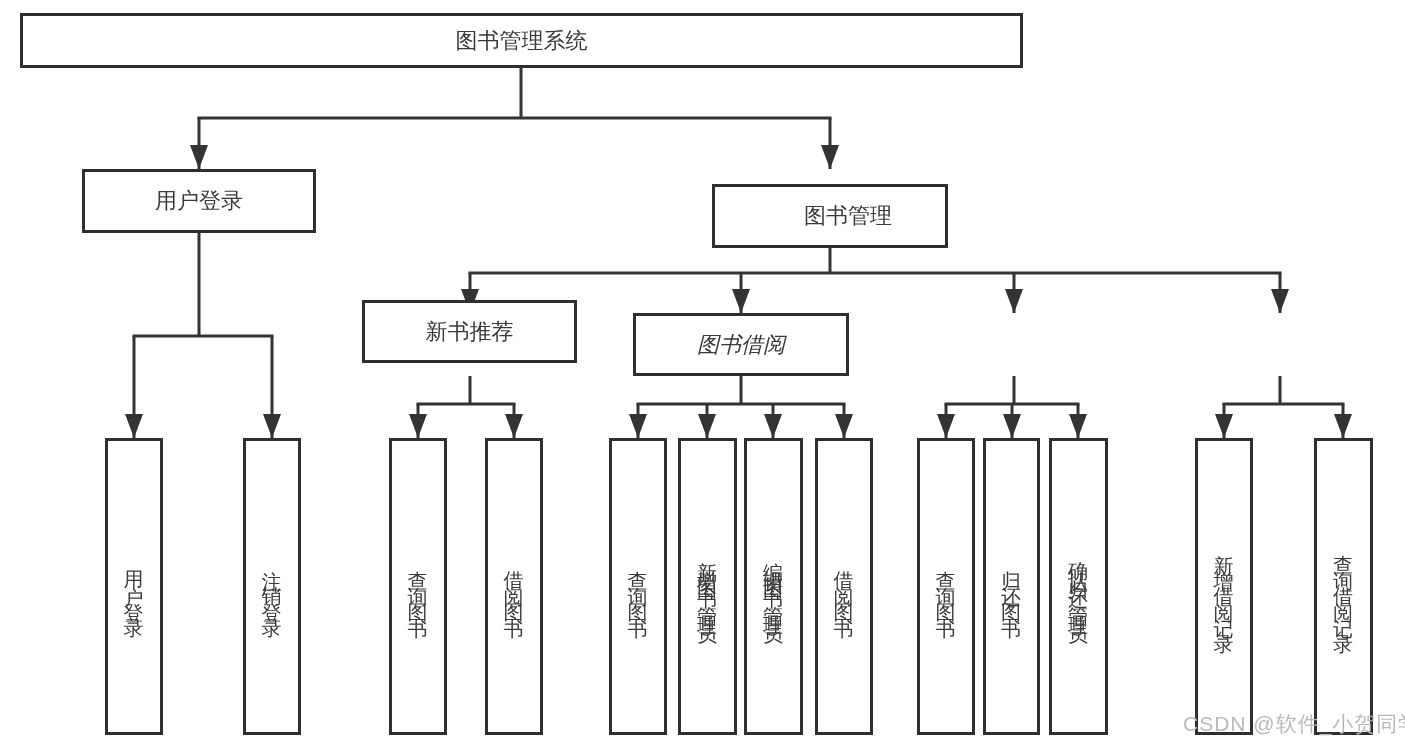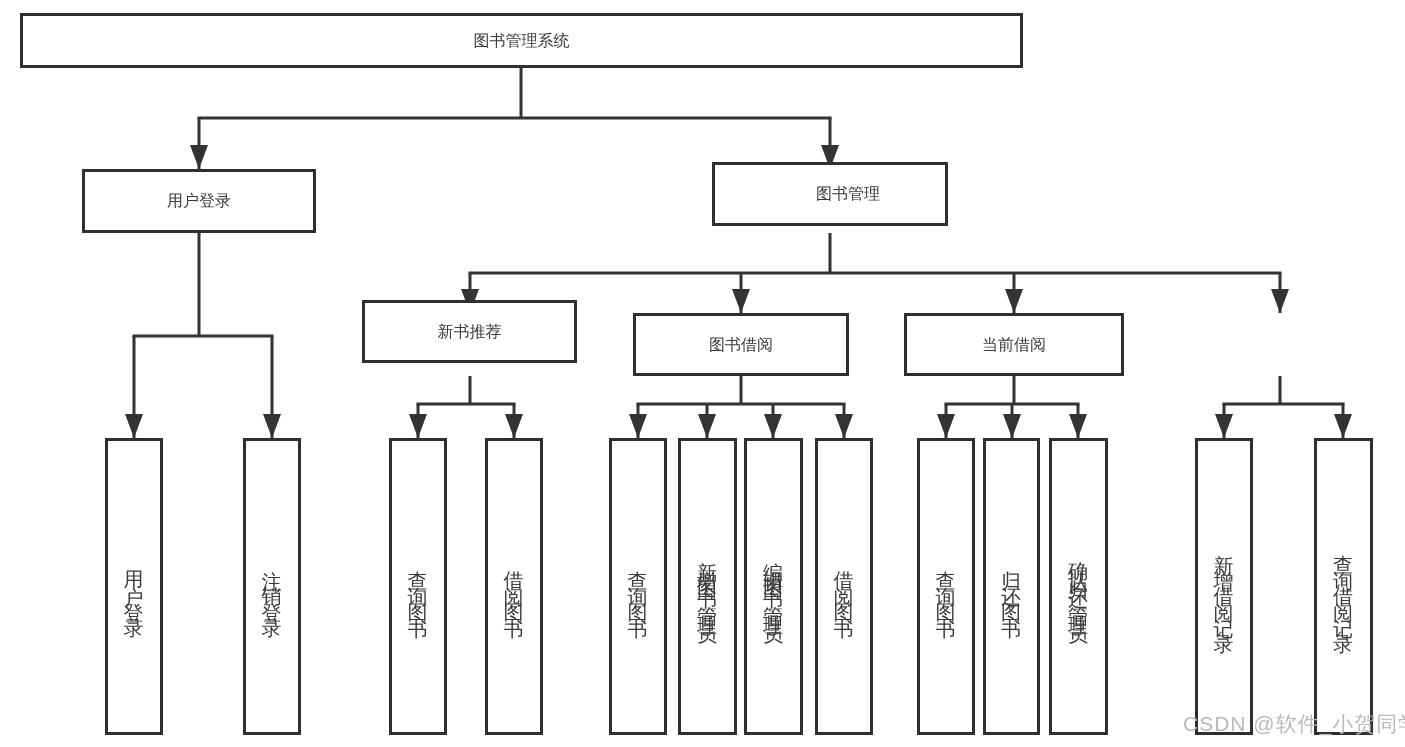--- a/index.html
+++ b/index.html
@@ -13,42 +13,42 @@
     overflow:hidden;color:var(--text,#3a3a3a);
   }
   #wires{position:absolute;left:0;top:0;pointer-events:none;}
   .cline{stroke:var(--line,#333);stroke-width:3;fill:none;}
   .cbar{stroke:var(--line,#333);stroke-width:3;fill:none;stroke-linecap:square;}
   .ahead{fill:var(--line,#333);}
   .node{
     position:absolute;box-sizing:border-box;background:#fff;
     border:3px solid var(--border,#2f2f2f);
     display:flex;align-items:center;justify-content:center;
-    font-size:16px;line-height:1;white-space:nowrap;
+    font-size:22px;line-height:1;white-space:nowrap;
   }
   .leaf{
     position:absolute;box-sizing:border-box;background:#fff;
     border:3px solid var(--border,#2f2f2f);
     width:58px;top:438px;height:297px;
     display:flex;align-items:center;justify-content:center;
   }
   .v-text{
     writing-mode:vertical-rl;text-orientation:mixed;
     font-size:20px;line-height:1;letter-spacing:16px;
   }
   #watermark{
     position:absolute;left:1183px;top:710px;font-size:21px;
     color:var(--wm,#b9b9b9);letter-spacing:1px;white-space:nowrap;
   }
   
   #root-box      {left:20px;  top:13px;  width:1003px;height:55px;}
   #n-user-login  {left:82px;  top:169px; width:234px; height:64px;}
-  #n-book-mgmt   {left:712px; top:162px; width:236px; height:64px;padding-left:36px;}
+  #n-book-mgmt   {left:712px; top:184px; width:236px; height:64px;padding-left:36px;}
   #n-nbr         {left:362px; top:300px; width:215px; height:63px;}
-  #n-bb          {left:633px; top:313px; width:216px; height:63px;}
+  #n-bb          {left:633px; top:313px; width:216px; height:63px;font-style:italic;}
   #n-cb          {left:904px; top:313px; width:220px; height:63px;}
   #n-br          {left:1172px;top:313px; width:216px; height:63px;}
   #l-user-login  {left:105px;}
   #l-logout      {left:243px;}
   #l-nbr-q       {left:389px;}
   #l-nbr-b       {left:485px;}
   #l-bb-q        {left:609px;}
   #l-bb-add      {left:678px;width:59px;}
   #l-bb-edit     {left:744px;width:59px;}
   #l-bb-borrow   {left:815px;}
@@ -121,23 +121,20 @@
   <div id="n-book-mgmt" class="node">
     <span>图书管理</span>
   </div>
 
   <div id="n-nbr" class="node">
     <span>新书推荐</span>
   </div>
   <div id="n-bb" class="node">
     <span>图书借阅</span>
   </div>
-  <div id="n-cb" class="node">
-    <span>当前借阅</span>
-  </div>
 
   <div id="l-user-login" class="leaf">
     <span class="v-text" style="letter-spacing: 16px;">用户登录</span>
   </div>
   <div id="l-logout" class="leaf">
     <span class="v-text" style="letter-spacing: 16px;">注销登录</span>
   </div>
 
   <div id="l-nbr-q" class="leaf">
     <span class="v-text" style="letter-spacing: 16px;">查询图书</span>

